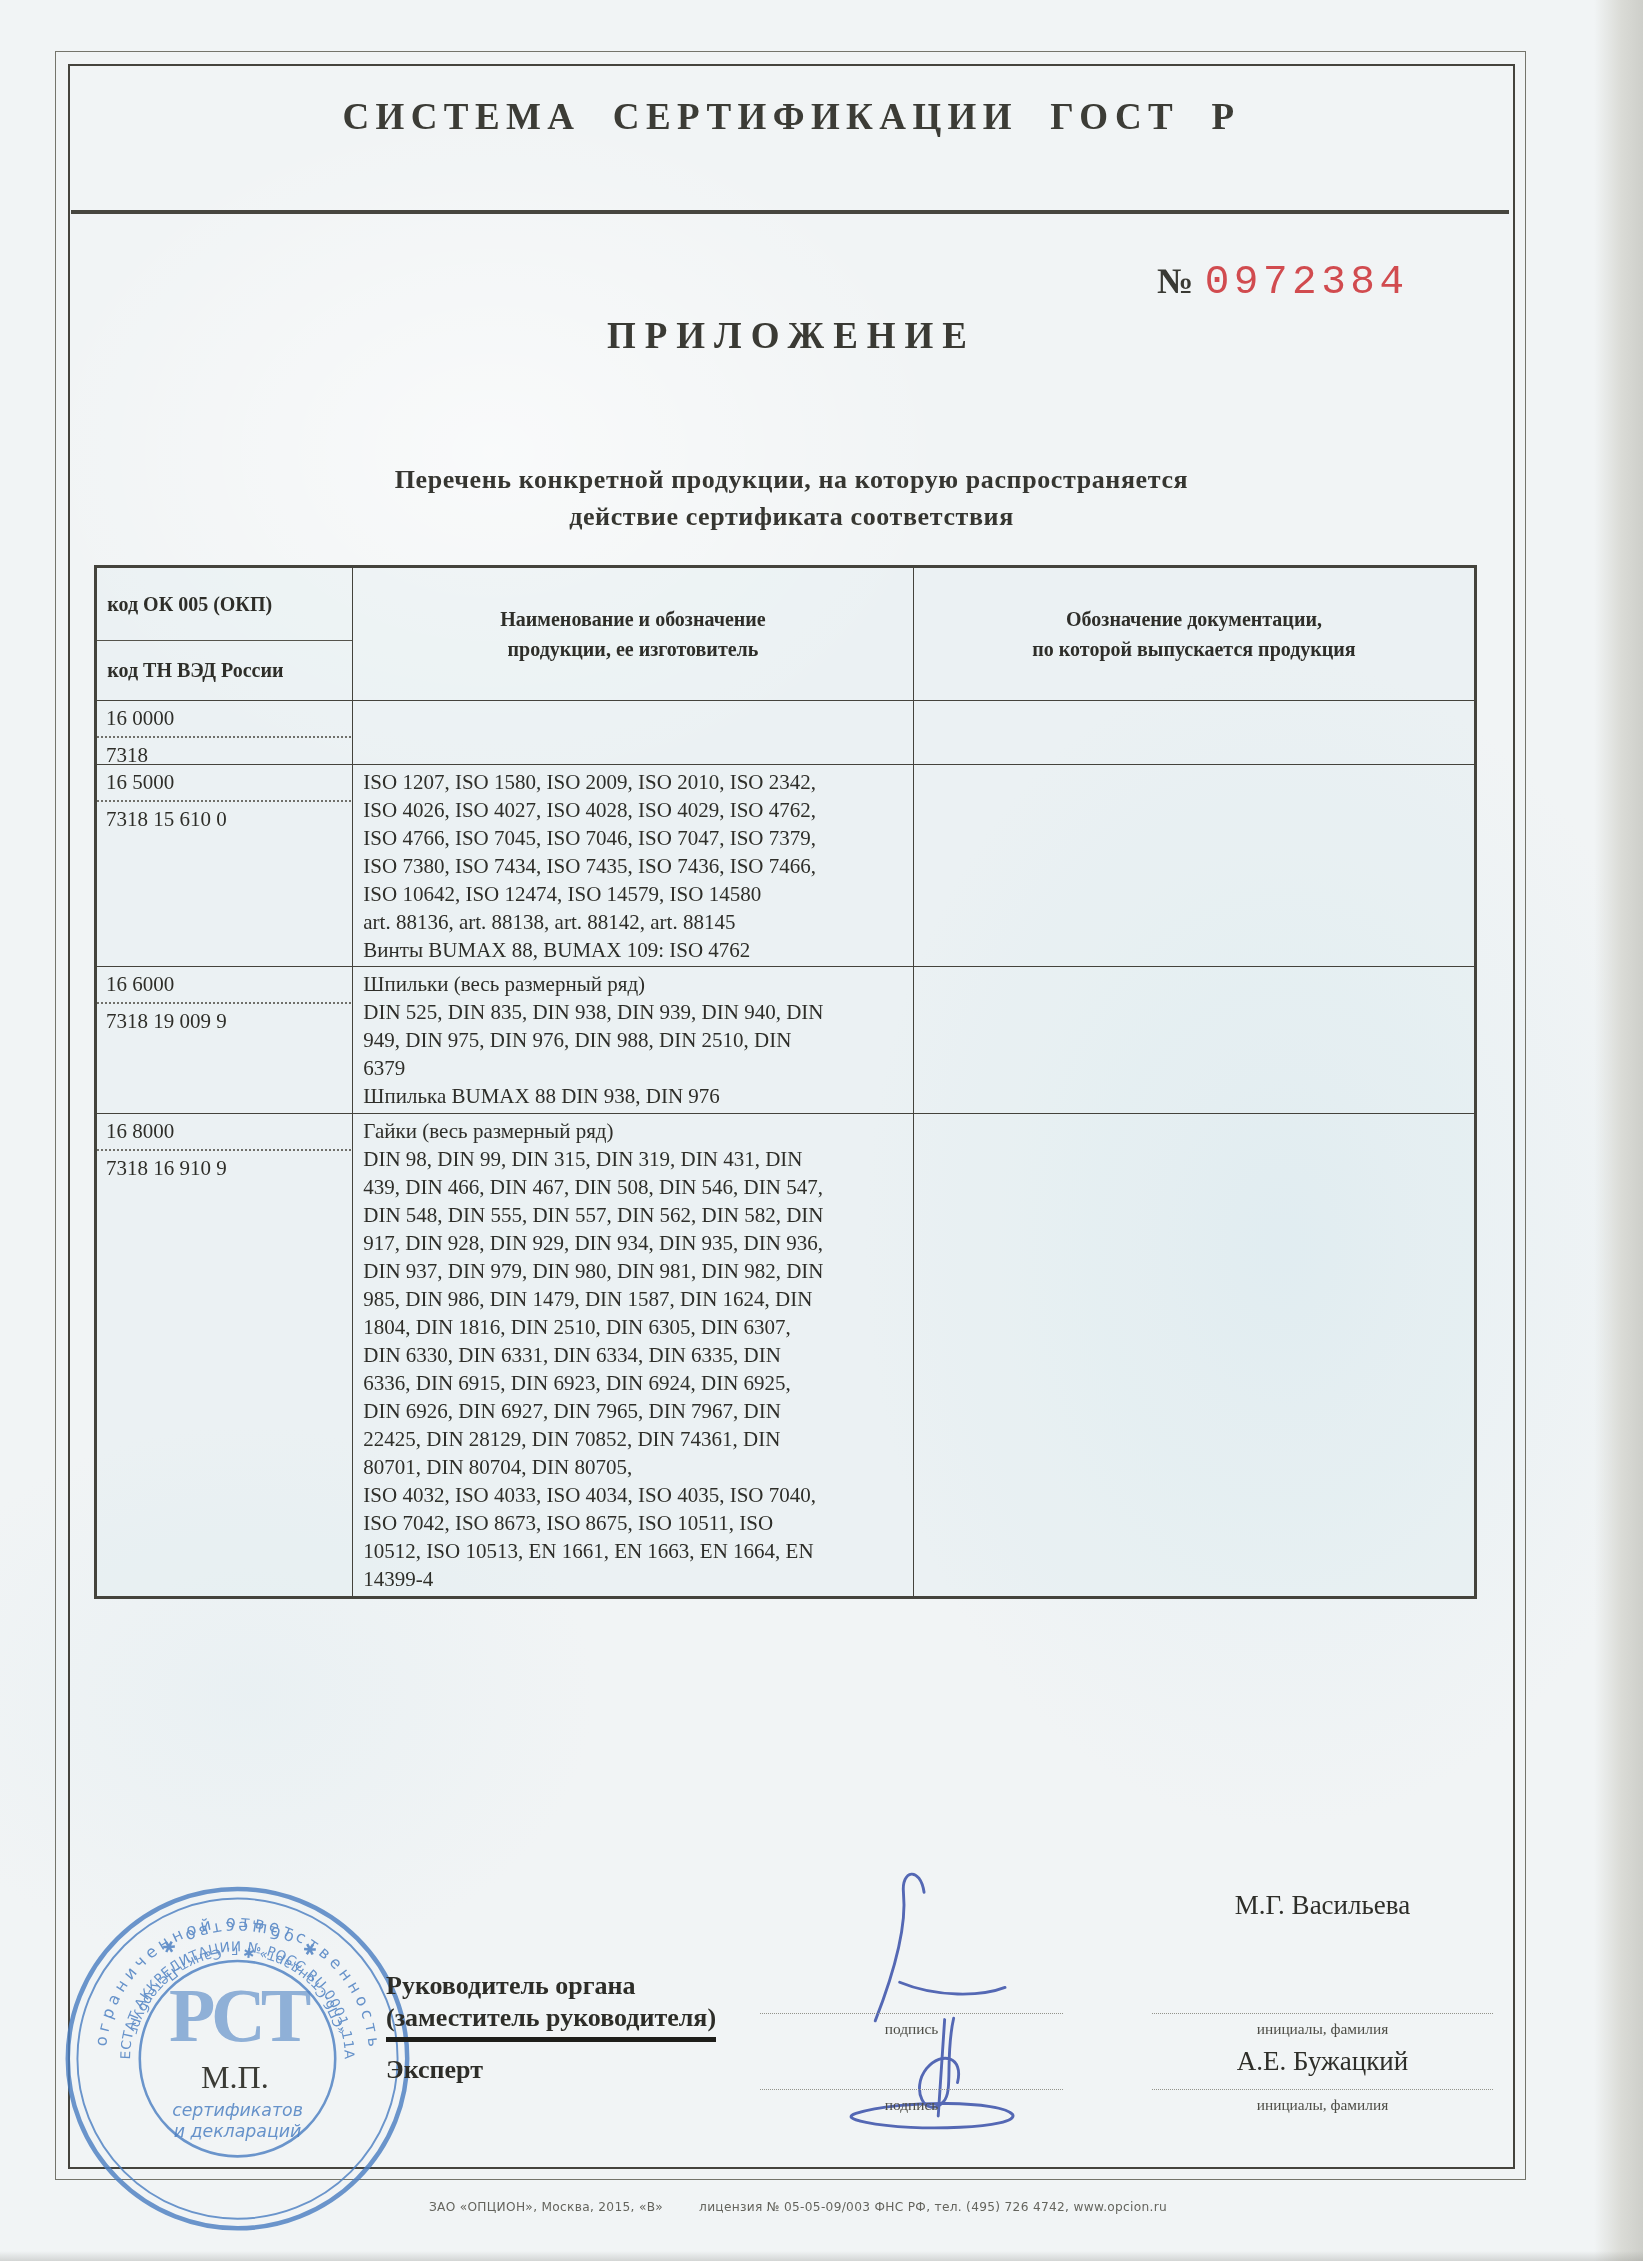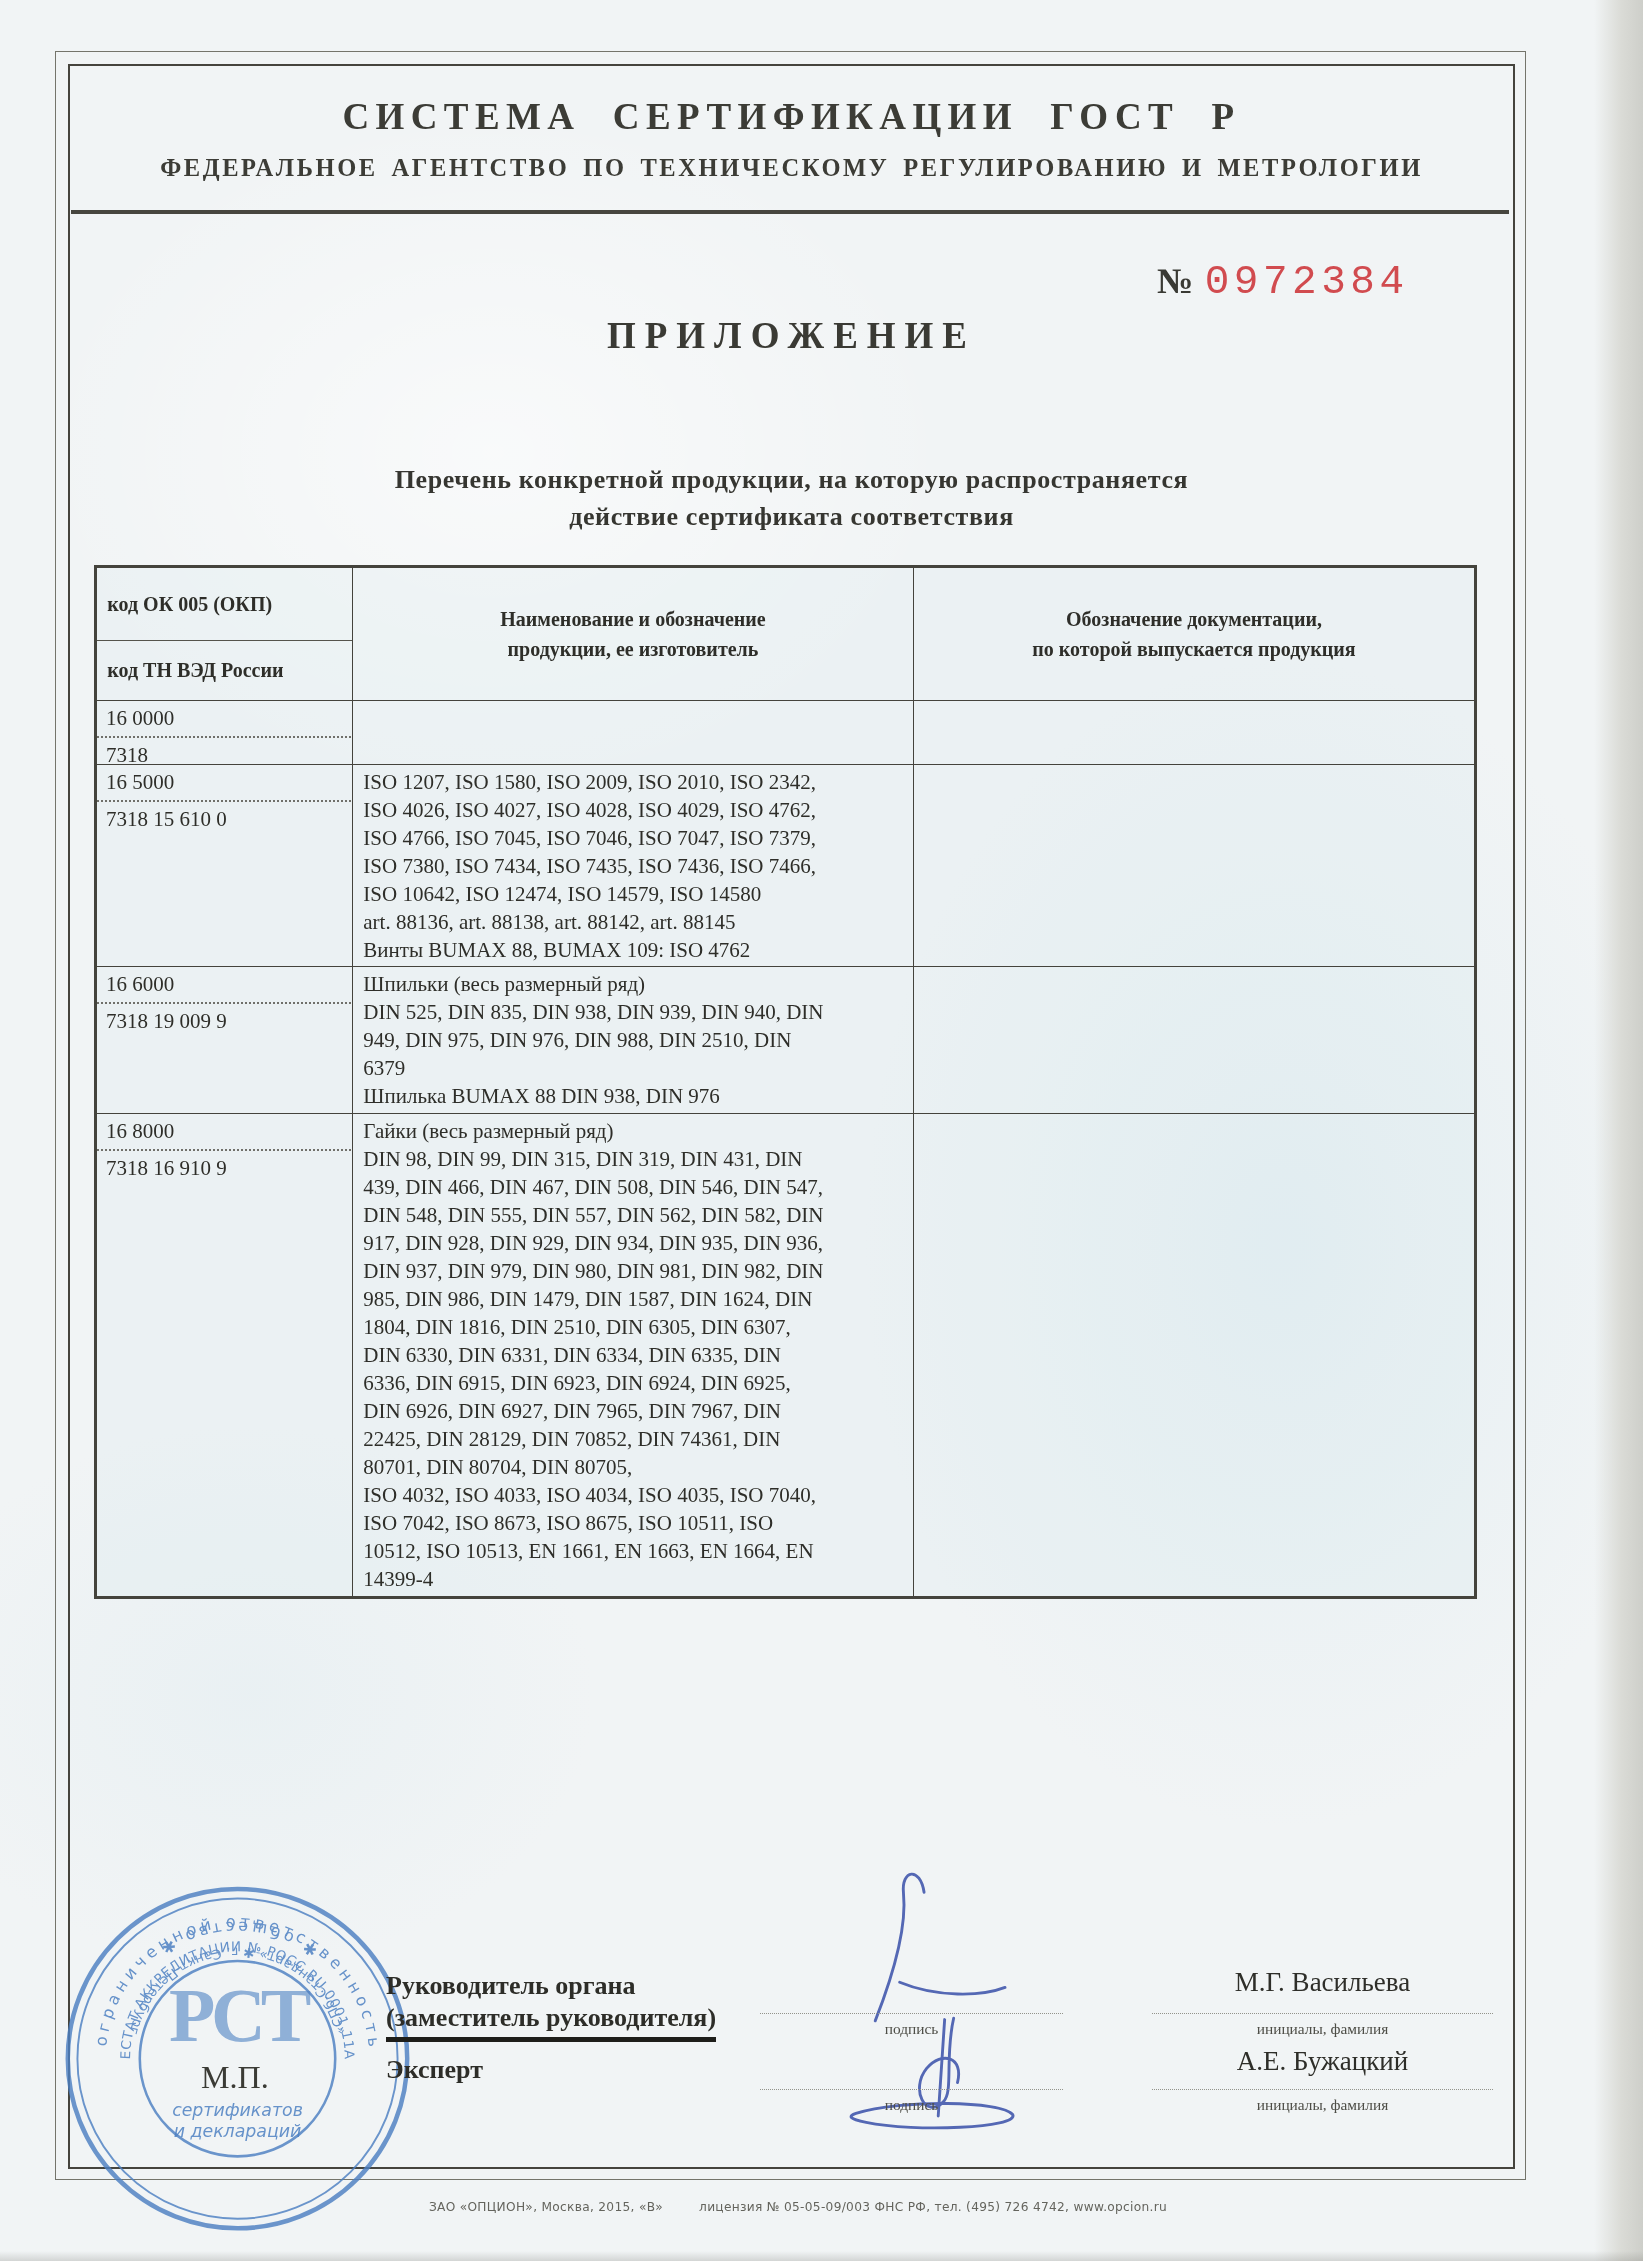--- a/index.html
+++ b/index.html
@@ -78,41 +78,40 @@
   .rl-s2 { left:760px; top:2089px; width:303px; }
   .rl-n2 { left:1152px; top:2089px; width:341px; }
 
   .cap { position:absolute; font-size:15.4px; color:#4e4e47; text-align:center; }
   .cap.c-s1 { left:760px; top:2020px; width:303px; }
   .cap.c-n1 { left:1152px; top:2020px; width:341px; }
   .cap.c-s2 { left:760px; top:2096px; width:303px; }
   .cap.c-n2 { left:1152px; top:2096px; width:341px; }
 
   .sig-name { position:absolute; font-size:27px; color:#2e2e29; text-align:center; white-space:nowrap; }
-  .sig-name.n1 { left:1152px; top:1967px; width:341px; }
+  .sig-name.n1 { left:1152px; top:1890px; width:341px; }
   .sig-name.n2 { left:1152px; top:2046px; width:341px; }
 
   .stamp { position:absolute; left:53px; top:1872px; width:369px; height:372px; color:#4d80c2; }
   .signature-ink { position:absolute; left:740px; top:1864px; width:489px; height:288px; }
 
   .imprint { position:absolute; left:0; top:2200px; width:1596px; text-align:center;
     font-family:"DejaVu Sans", sans-serif; font-size:12.2px; color:#64645d; letter-spacing:0.3px; }
   .imprint .gap { display:inline-block; width:36px; }
 </style>
 </head>
 <body>
 
 <div class="page">
   <div class="scan-edge-right"></div>
   <div class="scan-edge-bottom"></div>
   <div class="frame-outer"></div>
   <div class="frame-inner"></div>
 
   <div class="title1">СИСТЕМА СЕРТИФИКАЦИИ ГОСТ Р</div>
-  <div class="title2">ФЕДЕРАЛЬНОЕ АГЕНТСТВО ПО ТЕХНИЧЕСКОМУ РЕГУЛИРОВАНИЮ И МЕТРОЛОГИИ</div>
   <div class="head-rule"></div>
 
   <div class="blank-no">
     <span class="no-sign">№</span>
     <span class="no-digits">0972384</span>
   </div>
 
   <div class="doc-title">ПРИЛОЖЕНИЕ</div>
 
 

